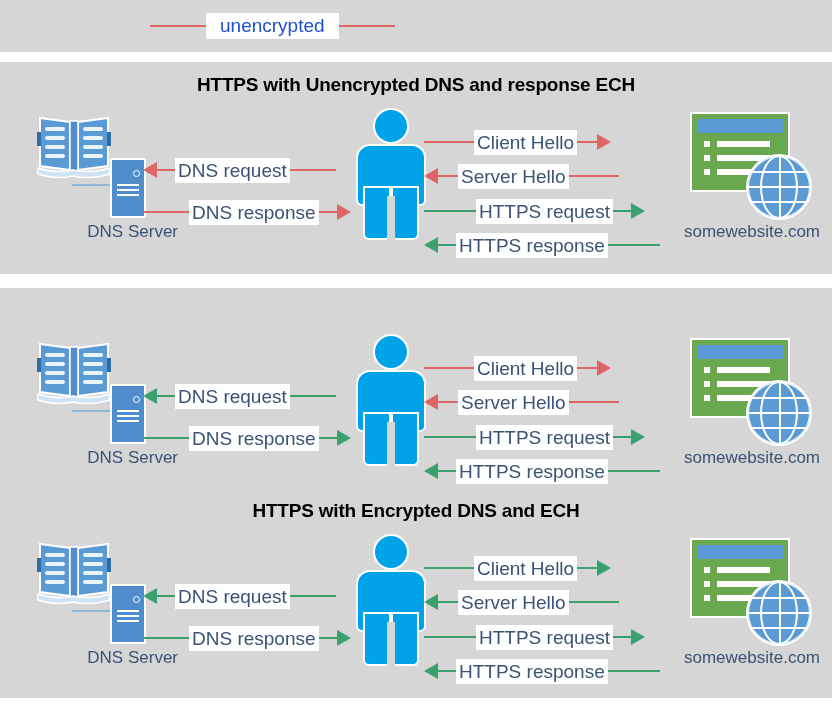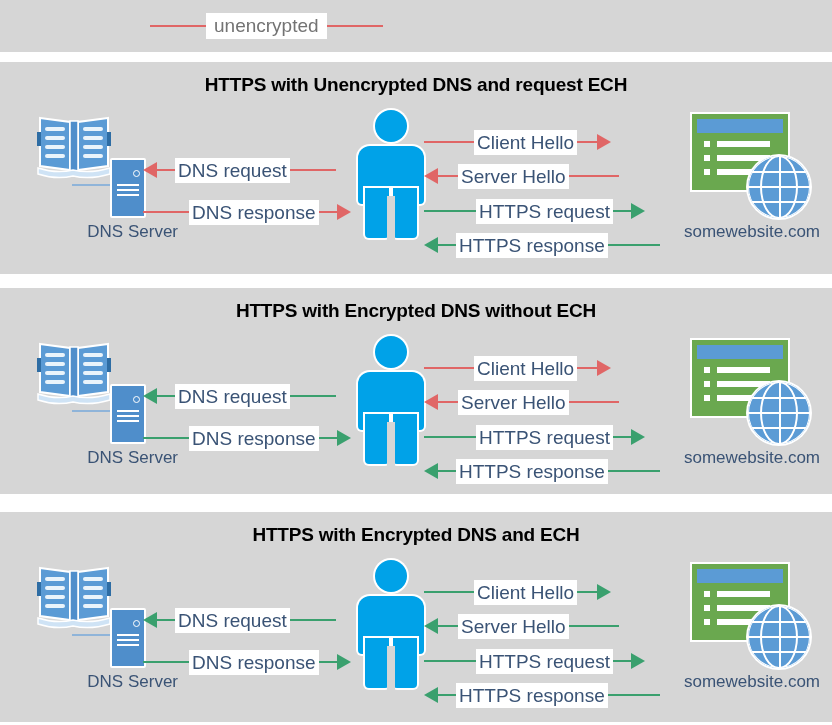--- a/index.html
+++ b/index.html
@@ -3,21 +3,21 @@
 <meta charset="utf-8">
 <style>
   html,body{margin:0;padding:0;background:#ffffff;}
   body{width:832px;height:725px;font-family:"Liberation Sans",sans-serif;overflow:hidden;}
   .page{position:relative;width:832px;height:725px;background:#ffffff;}
 
   
   .legend{position:absolute;left:0;top:0;width:832px;height:52px;background:#d6d6d6;}
   .legend-item{position:absolute;top:0;height:52px;display:flex;align-items:center;}
   .legend-line{height:0;border-top:2px solid;width:56px;}
-  .legend-label{background:#ffffff;color:#737373;font-size:19px;line-height:24px;padding:1px 8px;white-space:nowrap;text-align:right;}
+  .legend-label{background:#ffffff;color:#1d4ed8;font-size:19px;line-height:24px;padding:1px 14px;white-space:nowrap;text-align:right;}
 
   
   .panel{position:absolute;left:0;width:832px;background:#d6d6d6;}
   .panel-title{position:absolute;left:0;top:12px;width:832px;text-align:center;
     font-size:19px;font-weight:bold;color:#000000;letter-spacing:-0.2px;
     font-family:"Liberation Sans",sans-serif;}
 
   
   .dns-group{position:absolute;left:28px;top:48px;width:150px;height:150px;}
   .book{position:absolute;left:8px;top:2px;width:76px;height:72px;}
@@ -76,21 +76,21 @@
   <div class="legend">
       <div class="legend-item" style="left: 150px;">
         <div class="legend-line" style="border-top-color: rgb(224, 102, 102); width: 56px;"></div>
         <div class="legend-label">unencrypted</div>
         <div class="legend-line" style="border-top-color: rgb(224, 102, 102); width: 56px;"></div>
       </div>
     </div>
 
   <div id="panels-root">
       <div class="panel" style="top: 62px; height: 212px;">
-        <div class="panel-title">HTTPS with Unencrypted DNS and request ECH</div>
+        <div class="panel-title">HTTPS with Unencrypted DNS and response ECH</div>
         <div class="dns-group">
           <div class="book"><svg viewBox="0 0 76 72" width="76" height="72">
               <path d="M4 6 L34 10 L34 58 L4 54 Z" fill="#5b9bd5" stroke="#ffffff" stroke-width="2"></path>
               <path d="M72 6 L42 10 L42 58 L72 54 Z" fill="#5b9bd5" stroke="#ffffff" stroke-width="2"></path>
               <rect x="34" y="9" width="8" height="50" fill="#4f8ecb" stroke="#ffffff" stroke-width="1.5"></rect>
               <rect x="1" y="20" width="4" height="14" fill="#2e6da4"></rect>
               <rect x="71" y="20" width="4" height="14" fill="#2e6da4"></rect>
               <g fill="#eaf4fb">
                 <rect x="9" y="15" width="20" height="4" rx="2"></rect>
                 <rect x="9" y="24" width="20" height="4" rx="2"></rect>
@@ -180,21 +180,20 @@
           <div class="head-r" style="border-left-color: rgb(58, 160, 110);"></div>
         </div>
         <div class="flow" style="left: 424px; top: 171px; width: 252px;">
           <div class="head-l" style="border-right-color: rgb(58, 160, 110);"></div>
           <div class="ln" style="border-top-color: rgb(58, 160, 110); width: 18px;"></div>
           <div class="lbl">HTTPS response</div>
           <div class="ln" style="border-top-color: rgb(58, 160, 110); width: 52px;"></div>
         </div>
       </div>
       <div class="panel" style="top: 288px; height: 206px;">
-        <div class="panel-title">HTTPS with Encrypted DNS without ECH</div>
         <div class="dns-group">
           <div class="book"><svg viewBox="0 0 76 72" width="76" height="72">
               <path d="M4 6 L34 10 L34 58 L4 54 Z" fill="#5b9bd5" stroke="#ffffff" stroke-width="2"></path>
               <path d="M72 6 L42 10 L42 58 L72 54 Z" fill="#5b9bd5" stroke="#ffffff" stroke-width="2"></path>
               <rect x="34" y="9" width="8" height="50" fill="#4f8ecb" stroke="#ffffff" stroke-width="1.5"></rect>
               <rect x="1" y="20" width="4" height="14" fill="#2e6da4"></rect>
               <rect x="71" y="20" width="4" height="14" fill="#2e6da4"></rect>
               <g fill="#eaf4fb">
                 <rect x="9" y="15" width="20" height="4" rx="2"></rect>
                 <rect x="9" y="24" width="20" height="4" rx="2"></rect>
@@ -283,21 +282,21 @@
           <div class="ln" style="border-top-color: rgb(58, 160, 110); width: 18px;"></div>
           <div class="head-r" style="border-left-color: rgb(58, 160, 110);"></div>
         </div>
         <div class="flow" style="left: 424px; top: 171px; width: 252px;">
           <div class="head-l" style="border-right-color: rgb(58, 160, 110);"></div>
           <div class="ln" style="border-top-color: rgb(58, 160, 110); width: 18px;"></div>
           <div class="lbl">HTTPS response</div>
           <div class="ln" style="border-top-color: rgb(58, 160, 110); width: 52px;"></div>
         </div>
       </div>
-      <div class="panel" style="top: 512px; height: 210px;">
+      <div class="panel" style="top: 488px; height: 210px;">
         <div class="panel-title">HTTPS with Encrypted DNS and ECH</div>
         <div class="dns-group">
           <div class="book"><svg viewBox="0 0 76 72" width="76" height="72">
               <path d="M4 6 L34 10 L34 58 L4 54 Z" fill="#5b9bd5" stroke="#ffffff" stroke-width="2"></path>
               <path d="M72 6 L42 10 L42 58 L72 54 Z" fill="#5b9bd5" stroke="#ffffff" stroke-width="2"></path>
               <rect x="34" y="9" width="8" height="50" fill="#4f8ecb" stroke="#ffffff" stroke-width="1.5"></rect>
               <rect x="1" y="20" width="4" height="14" fill="#2e6da4"></rect>
               <rect x="71" y="20" width="4" height="14" fill="#2e6da4"></rect>
               <g fill="#eaf4fb">
                 <rect x="9" y="15" width="20" height="4" rx="2"></rect>

